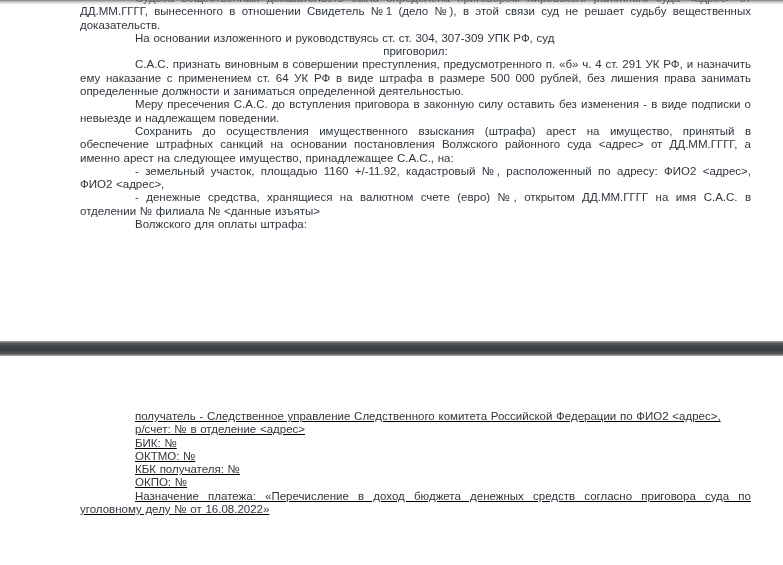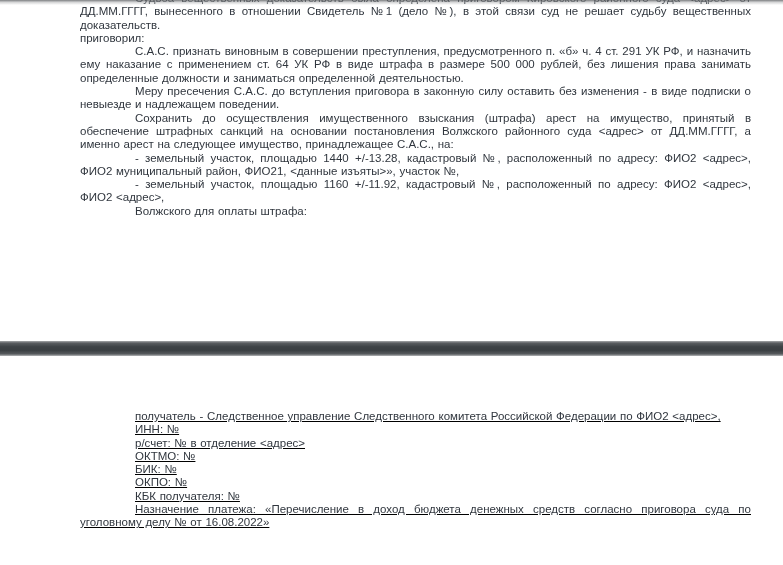--- a/index.html
+++ b/index.html
@@ -61,50 +61,50 @@
     font-size: 11.5px;
     line-height: 13.3px;
   }
   .text-block p {
     margin: 0;
     text-align: justify;
     text-indent: 55px;
     word-spacing: 0.5px;
   }
   .text-block p.center {
-    text-align: left;
+    text-align: center;
     text-indent: 0;
   }
 </style>
 </head>
 <body>
 
 <div class="viewer">
   <div class="top-shadow"></div>
 
   <div class="page page-1">
     <div class="text-block">
       <p>Судьба вещественных доказательств была определена приговором Кировского районного суда &lt;адрес&gt; от ДД.ММ.ГГГГ, вынесенного в отношении Свидетель №1 (дело №), в этой связи суд не решает судьбу вещественных доказательств.</p>
+      <p>На основании изложенного и руководствуясь ст. ст. 304, 307-309 УПК РФ, суд</p>
       <p class="center">приговорил:</p>
       <p>С.А.С. признать виновным в совершении преступления, предусмотренного п. «б» ч. 4 ст. 291 УК РФ, и назначить ему наказание с применением ст. 64 УК РФ в виде штрафа в размере 500 000 рублей, без лишения права занимать определенные должности и заниматься определенной деятельностью.</p>
       <p>Меру пресечения С.А.С. до вступления приговора в законную силу оставить без изменения - в виде подписки о невыезде и надлежащем поведении.</p>
       <p>Сохранить до осуществления имущественного взыскания (штрафа) арест на имущество, принятый в обеспечение штрафных санкций на основании постановления Волжского районного суда &lt;адрес&gt; от ДД.ММ.ГГГГ, а именно арест на следующее имущество, принадлежащее С.А.С., на:</p>
-      <p>- земельный участок, площадью 1440 +/-13.28, кадастровый №, расположенный по адресу: ФИО2 &lt;адрес&gt;, ФИО2 муниципальный район, ФИО21, &lt;данные изъяты&gt;», участок №,</p>
       <p>- земельный участок, площадью 1160 +/-11.92, кадастровый №, расположенный по адресу: ФИО2 &lt;адрес&gt;, ФИО2 &lt;адрес&gt;,</p>
+      <p>- денежные средства, хранящиеся на валютном счете (евро) №, открытом ДД.ММ.ГГГГ на имя С.А.С. в отделении № филиала № &lt;данные изъяты&gt;</p>
       <p>Волжского для оплаты штрафа:</p>
     </div>
   </div>
 
   <div class="page-separator"></div>
 
   <div class="page page-2">
     <div class="text-block">
       <p>получатель - Следственное управление Следственного комитета Российской Федерации по ФИО2 &lt;адрес&gt;,</p>
-      <p>ИНН: №</p>
       <p>р/счет: № в отделение &lt;адрес&gt;</p>
+      <p>БИК: №</p>
       <p>ОКТМО: №</p>
-      <p>БИК: №</p>
+      <p>КБК получателя: №</p>
       <p>ОКПО: №</p>
-      <p>КБК получателя: №</p>
       <p>Назначение платежа: «Перечисление в доход бюджета денежных средств согласно приговора суда по уголовному делу № от 16.08.2022»</p>
     </div>
   </div>
 </div>
 
 </body></html>

